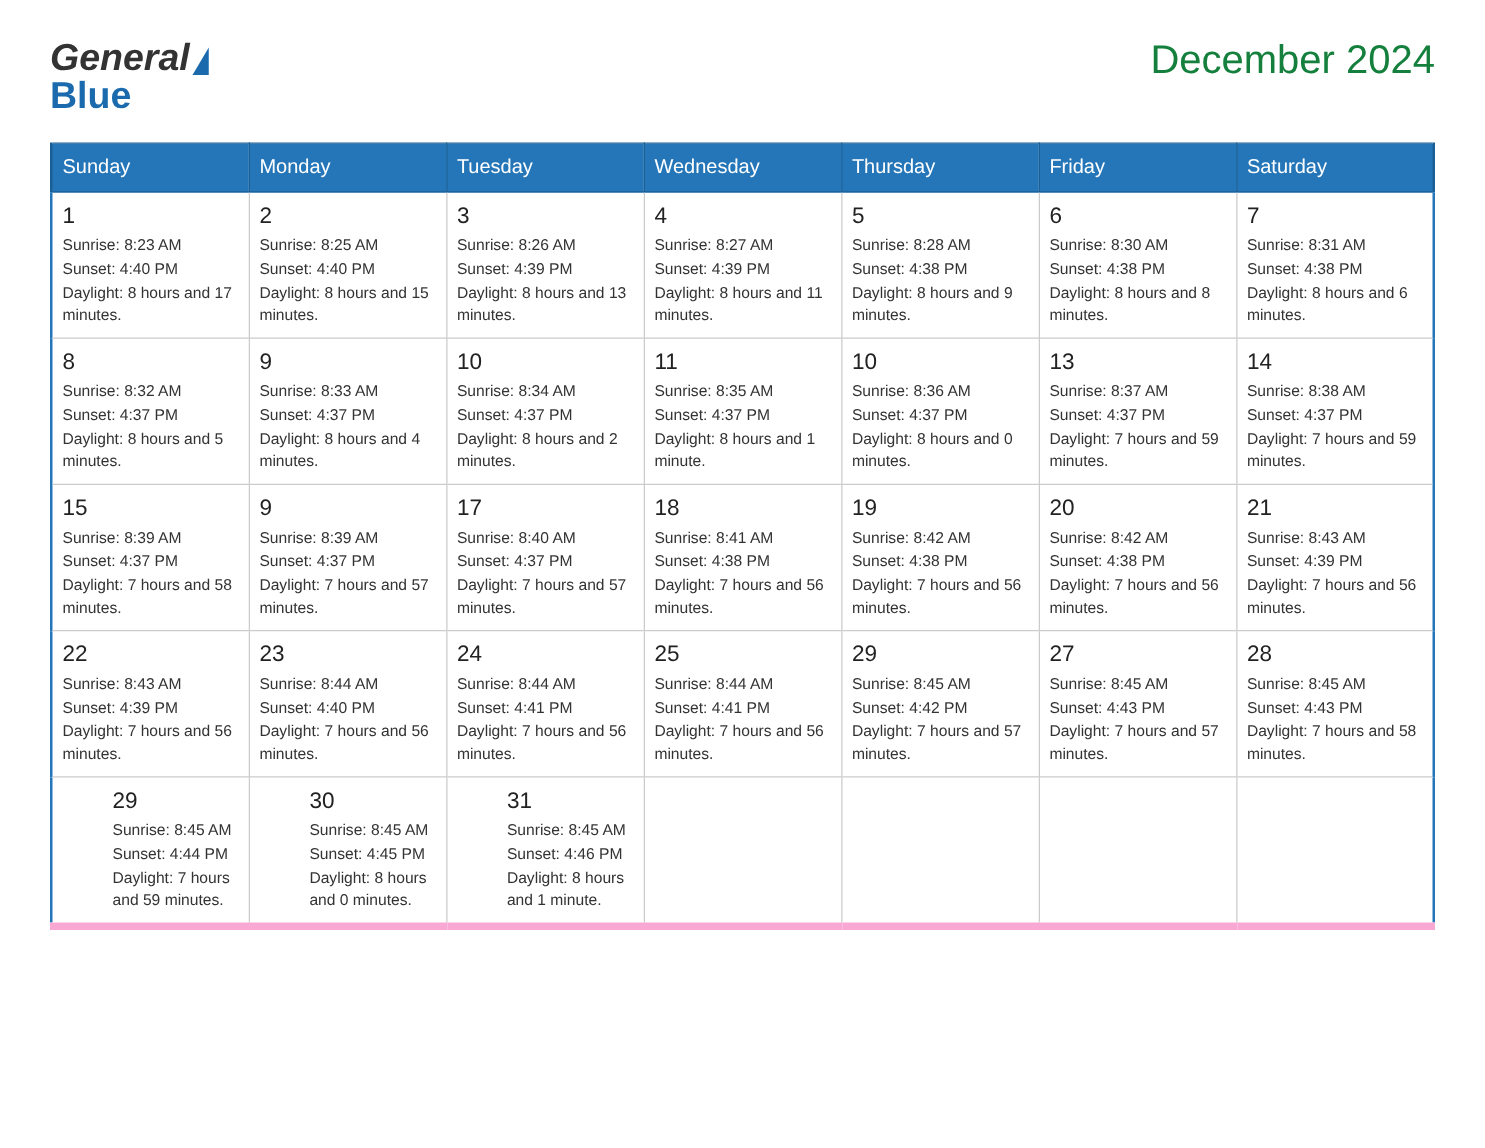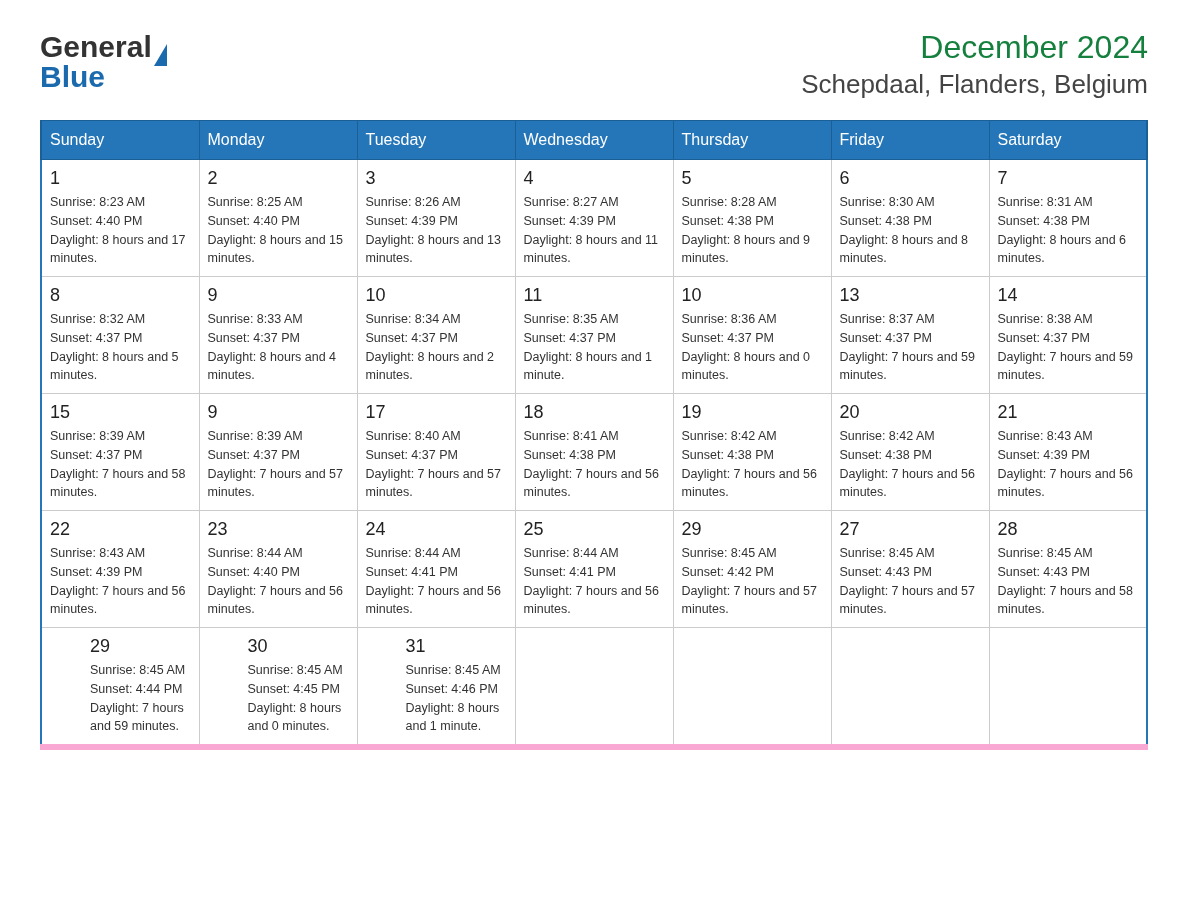--- a/index.html
+++ b/index.html
@@ -85,21 +85,22 @@
     }
     thead tr th:first-child {
       border-left: 2px solid #1a5f96;
     }
     thead tr th:last-child {
       border-right: 2px solid #1a5f96;
     }
     
     .logo-row {
       display: flex;
-      align-items: flex-end;
+      align-items: center;
+      font-style: italic;
     }
     .logo-triangle {
       width: 0;
       height: 0;
       border-left: 13px solid transparent;
       border-right: 0px solid transparent;
       border-bottom: 22px solid #1a6aad;
       display: inline-block;
       margin-left: 2px;
       position: relative;
@@ -114,21 +115,20 @@
     <div class="logo-row">
       <span style="font-size:30px;font-weight:bold;color:#333;font-family:Arial,sans-serif;">General</span>
       <span class="logo-triangle"></span>
     </div>
     <div>
       <span style="font-size:30px;font-weight:bold;color:#1a6aad;font-family:Arial,sans-serif;margin-top:-4px;display:block;">Blue</span>
     </div>
   </div>
   <div class="title-block">
     <div class="calendar-title">December 2024</div>
-    <div class="calendar-subtitle">Schepdaal, Flanders, Belgium</div>
   </div>
 </div>
 
 <table>
   <thead>
     <tr>
 
     <th>Sunday</th>
         <th>Monday</th>
         <th>Tuesday</th>

